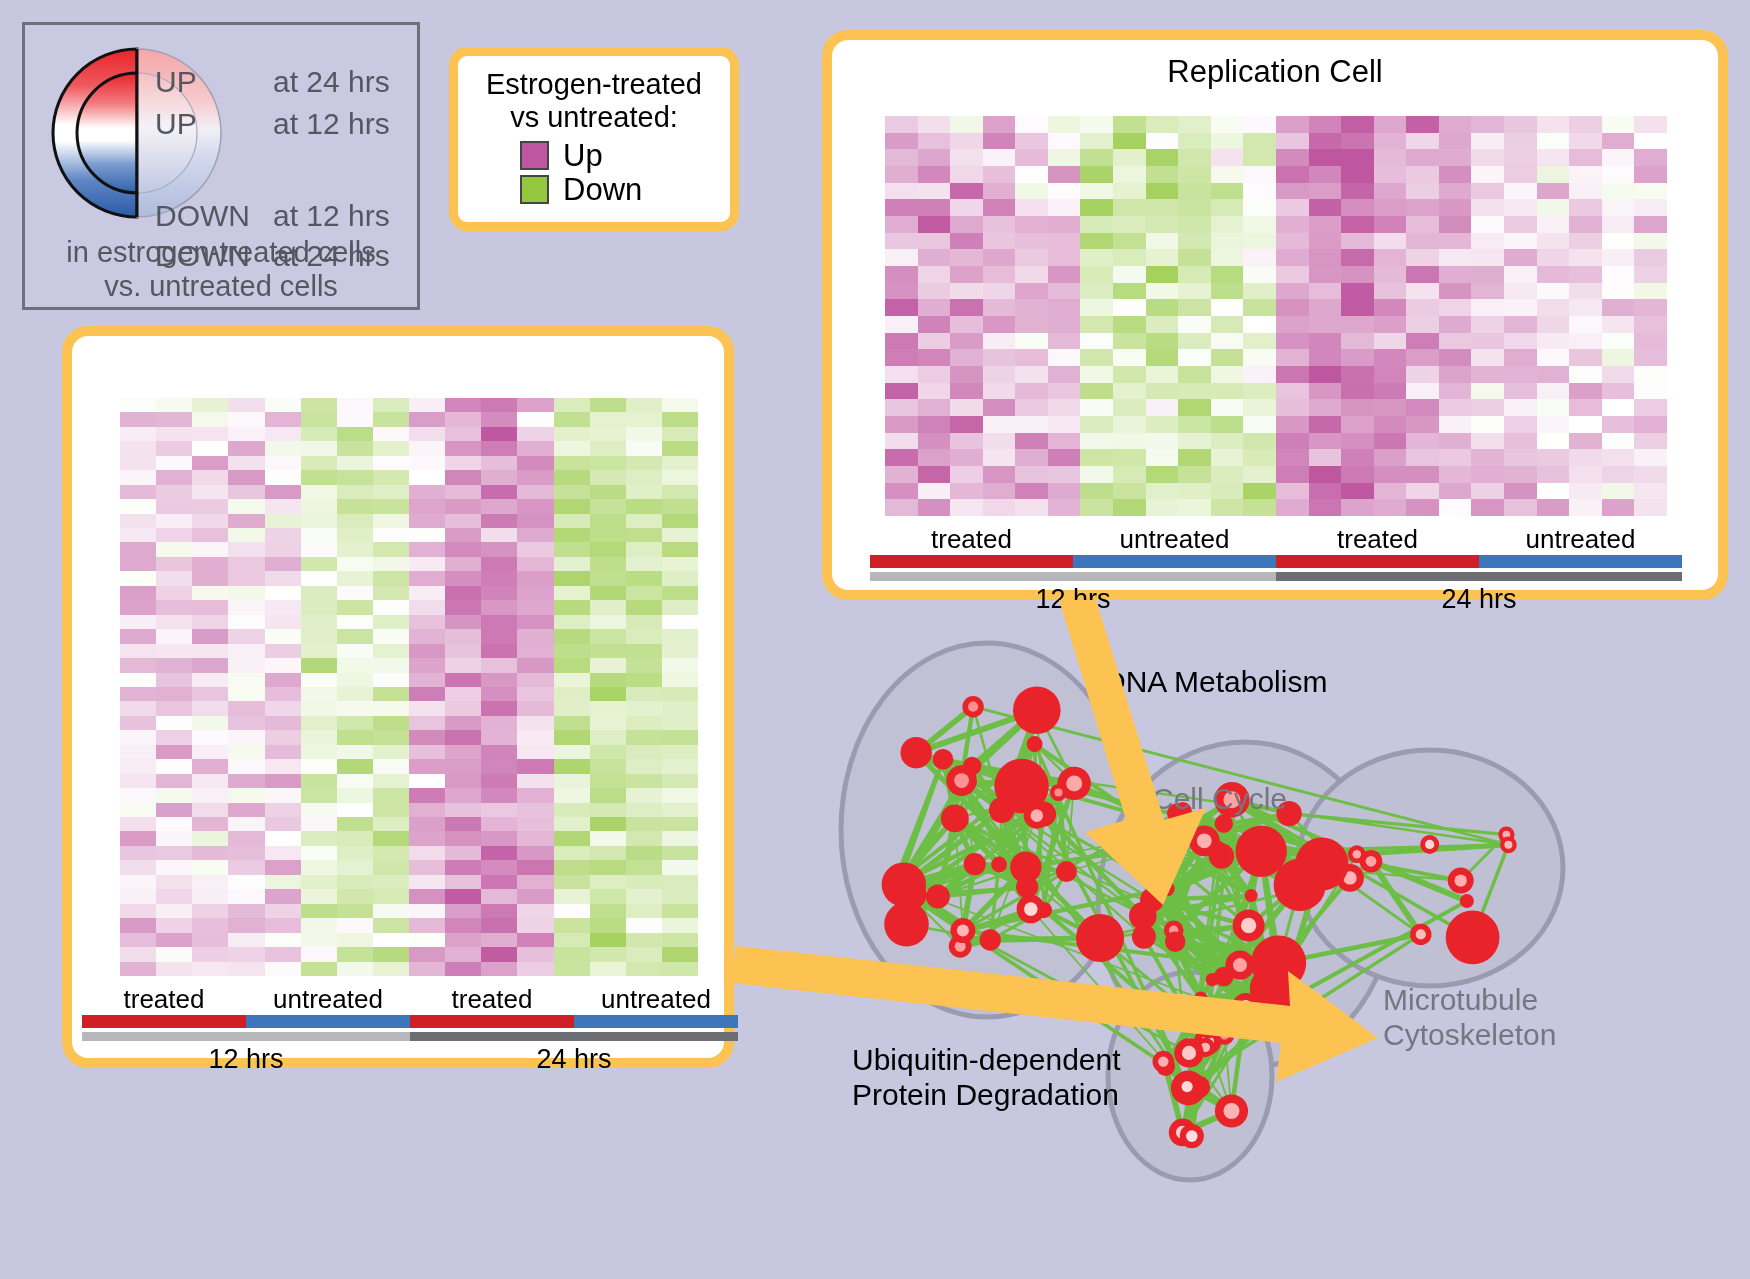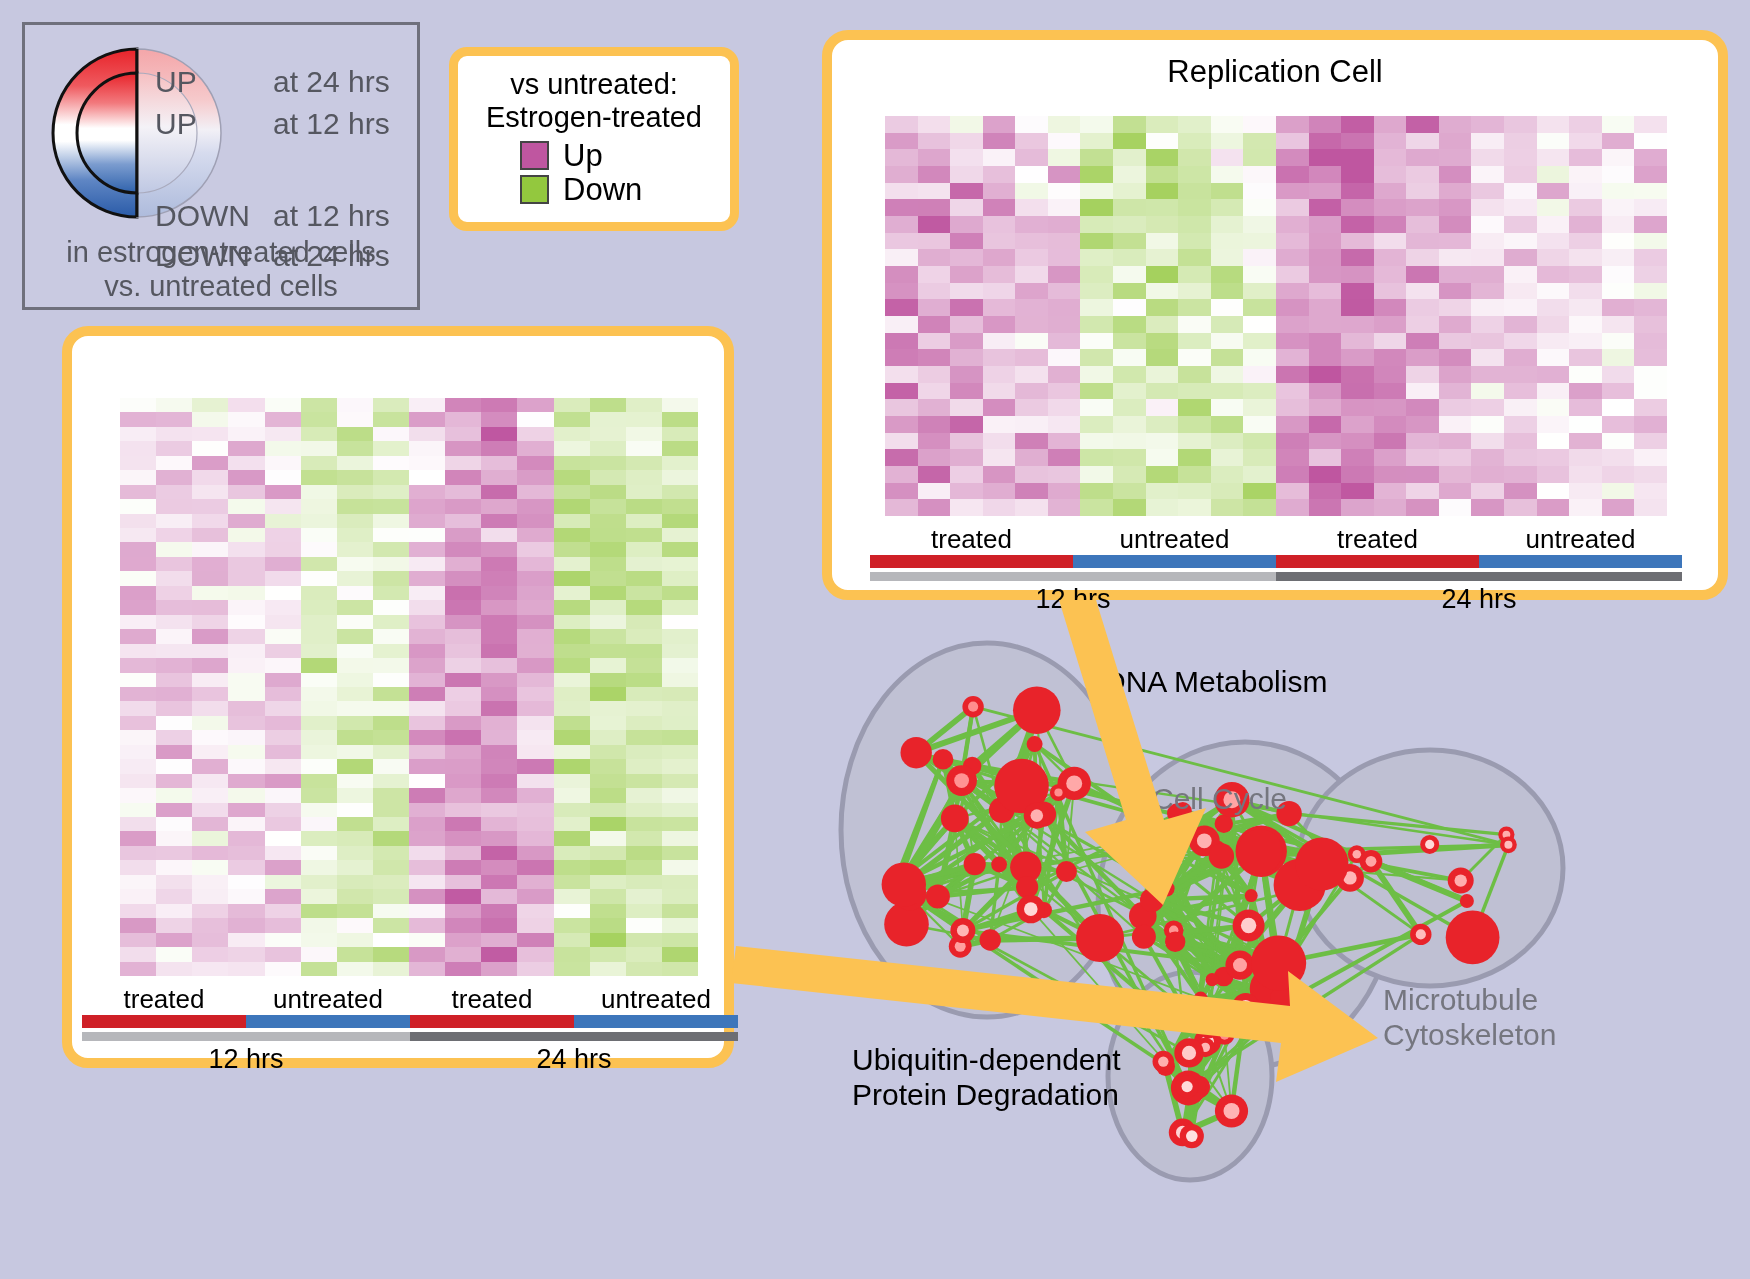--- a/index.html
+++ b/index.html
@@ -144,22 +144,22 @@
     </div>
 
     <div class="cs-foot">
       <div>in estrogen-treated cells</div>
       <div>vs. untreated cells</div>
     </div>
   </div>
 
   <div id="updown-legend">
     <div class="ul-title">
+      <div>Estrogen-treated</div>
       <div>vs untreated:</div>
-      <div>Estrogen-treated</div>
     </div>
     <div class="ul-items">
       <div class="ul-item">
         <span class="ul-sw" id="sw-up" style="background: rgb(191, 86, 160);"></span>
         <span>Up</span>
       </div>
       <div class="ul-item">
         <span class="ul-sw" id="sw-down" style="background: rgb(147, 200, 62);"></span>
         <span>Down</span>
       </div>

